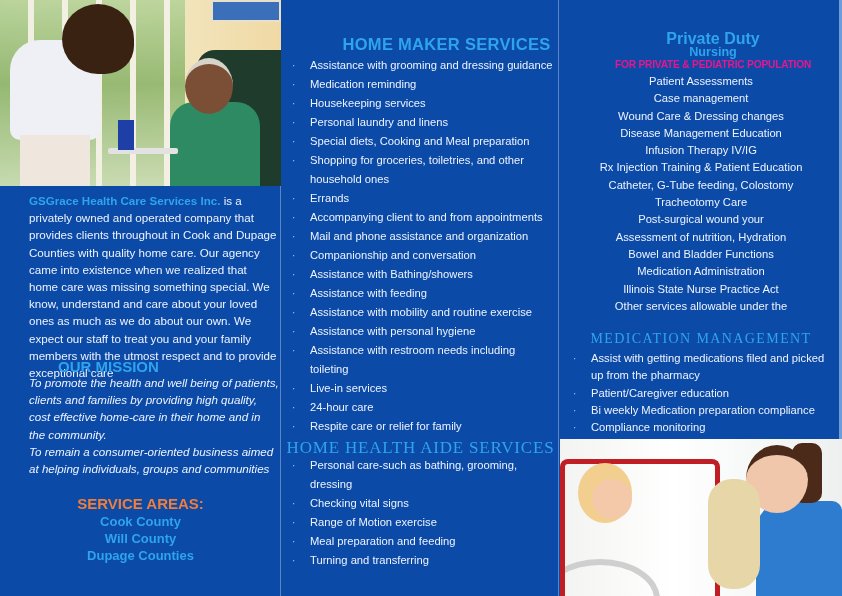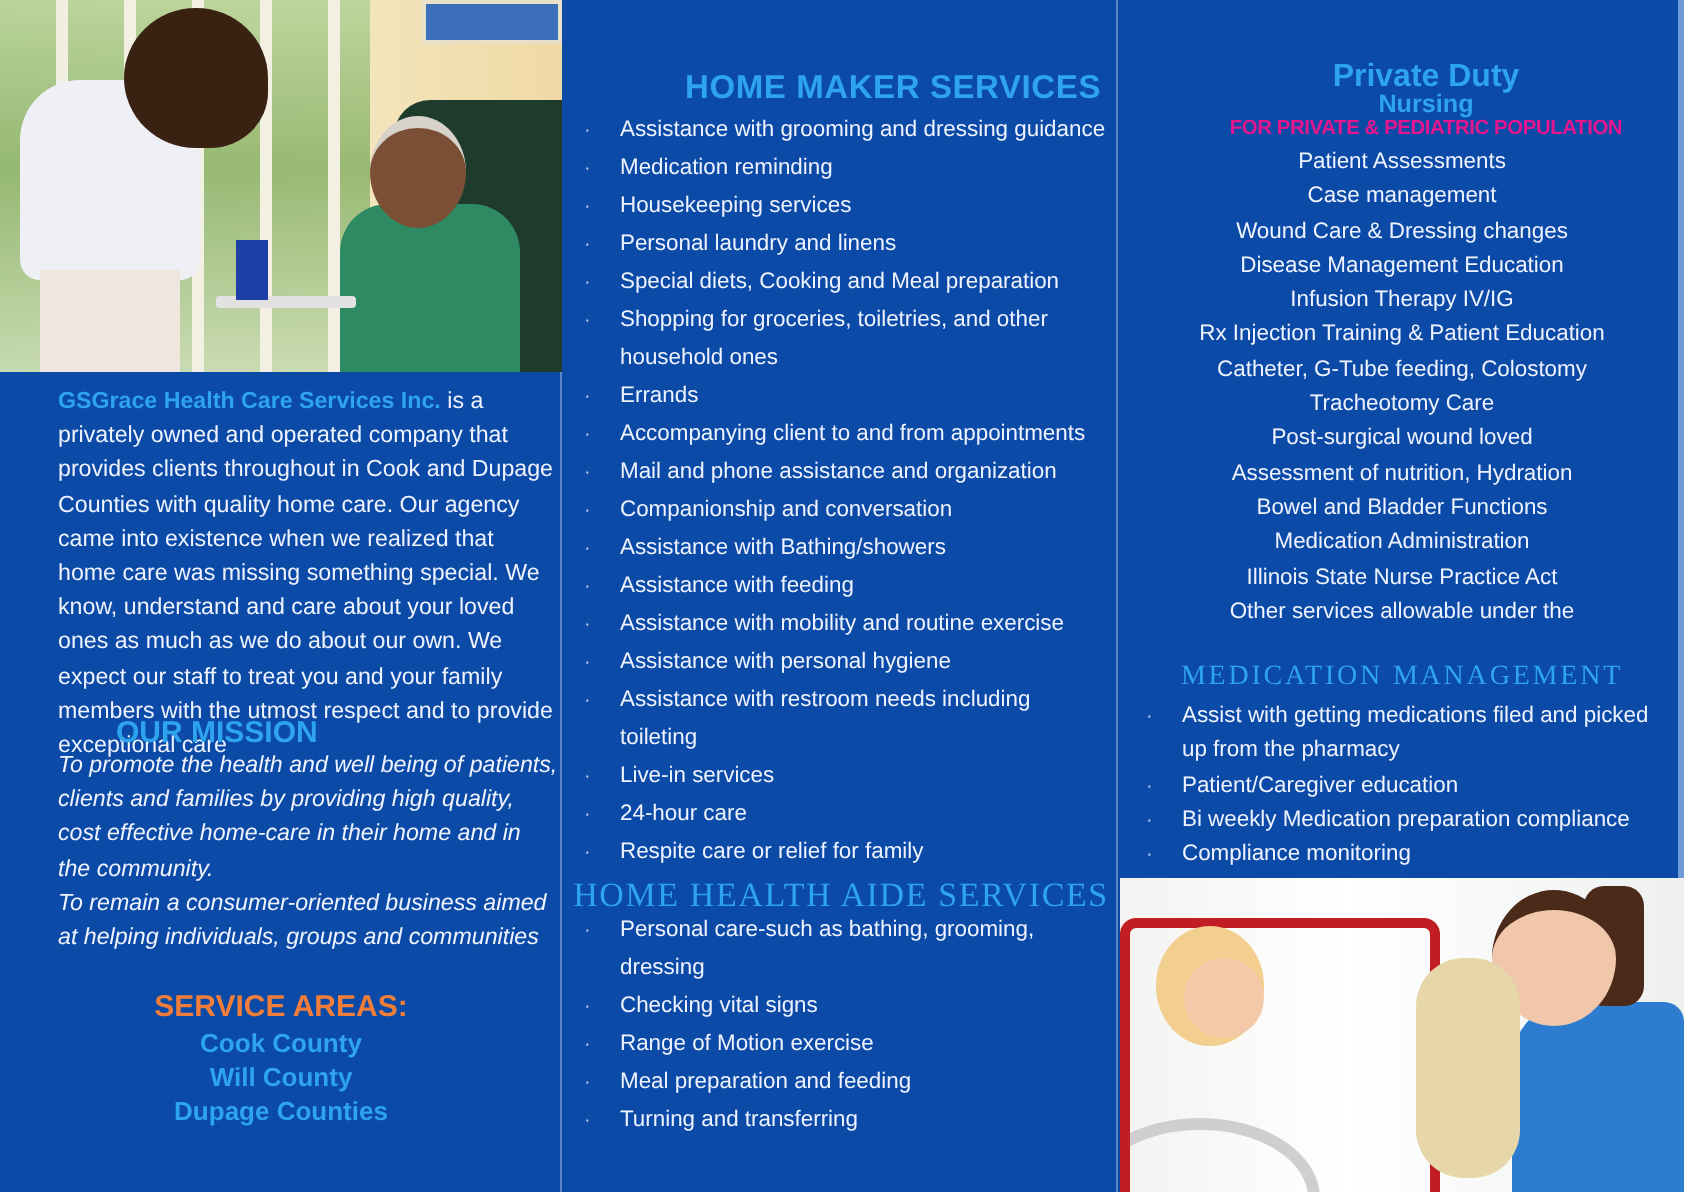--- a/index.html
+++ b/index.html
@@ -144,21 +144,21 @@
   <div id="pdn3" class="pdn-title">FOR PRIVATE &amp; PEDIATRIC POPULATION</div>
   <ul class="pdn-list">
     <li>Patient Assessments</li>
     <li>Case management</li>
     <li>Wound Care &amp; Dressing changes</li>
     <li>Disease Management Education</li>
     <li>Infusion Therapy IV/IG</li>
     <li>Rx Injection Training &amp; Patient Education</li>
     <li>Catheter, G-Tube feeding, Colostomy</li>
     <li>Tracheotomy Care</li>
-    <li>Post-surgical wound loved</li>
+    <li>Post-surgical wound your</li>
     <li>Assessment of nutrition, Hydration</li>
     <li>Bowel and Bladder Functions</li>
     <li>Medication Administration</li>
     <li>Illinois State Nurse Practice Act</li>
     <li>Other services allowable under the</li>
   </ul>
 
   <div id="mm-title">MEDICATION MANAGEMENT</div>
   <ul id="mm-list" class="blist">
     <li><span class="dot">·</span><span>Assist with getting medications filed and picked</span></li>

